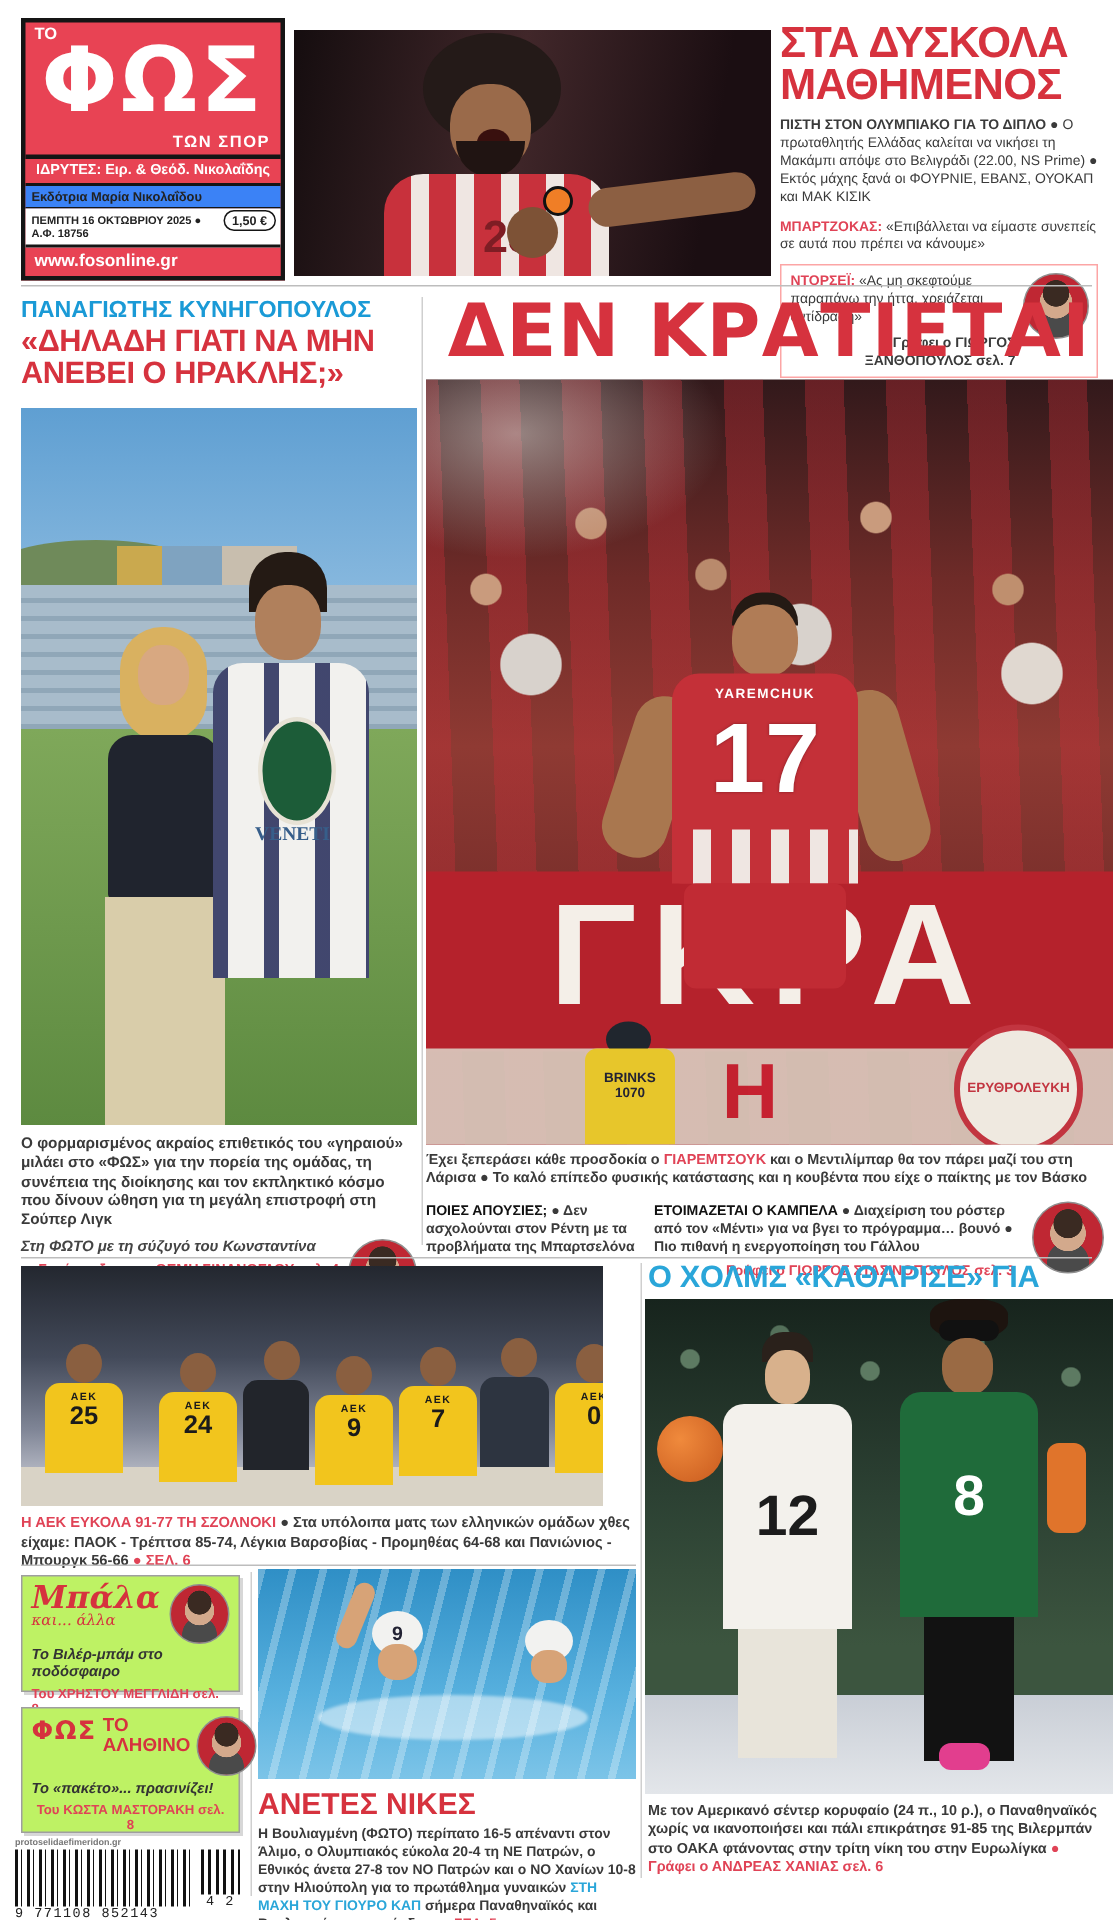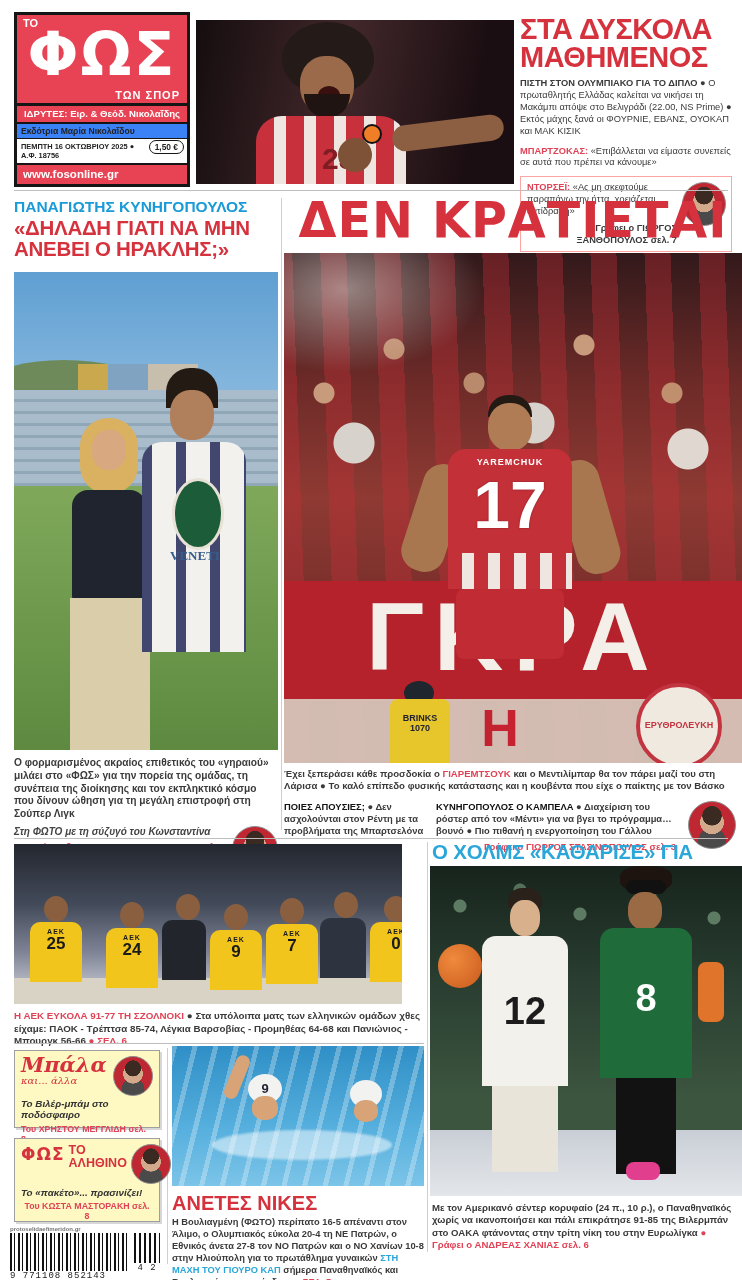--- a/index.html
+++ b/index.html
@@ -168,21 +168,21 @@
   .ms-cap{font-size:9.6px;line-height:1.28;color:#3a3a3a;font-weight:bold;}
   .ms-sub{font-size:9.4px;line-height:1.28;color:#3a3a3a;font-weight:bold;}
   .ms-byline{color:#e04356;font-weight:800;font-size:9.4px;text-align:right;}
 
   
   .aek-cap{font-size:9.8px;line-height:1.3;color:#3a3a3a;font-weight:bold;}
   .hl-title{color:#2aa6d9;font-weight:800;font-size:20.5px;letter-spacing:-0.2px;}
   .hl-cap{font-size:9.6px;line-height:1.3;color:#3a3a3a;font-weight:bold;}
 
   
-  .promo{border:1px solid #9f9f9f;background:#fef9c3;box-shadow:2px 2px 0 #d7d7d7;}
+  .promo{border:1px solid #9f9f9f;background:#bef264;box-shadow:2px 2px 0 #d7d7d7;}
   .p1-script{color:#d6323e;font-family:"DejaVu Serif",serif;font-style:italic;font-weight:bold;font-size:21px;line-height:0.9;}
   .p1-sub{color:#d6323e;font-family:"DejaVu Serif",serif;font-style:italic;font-size:10px;}
   .promo-teaser{font-size:9.8px;font-style:italic;font-weight:bold;color:#333;line-height:1.15;}
   .promo-byline{color:#e04356;font-weight:800;font-size:8.8px;line-height:1.15;}
   .p2-logo{color:#d6323e;font-weight:800;font-size:17px;letter-spacing:1px;font-family:"DejaVu Sans",sans-serif;}
   .p2-title{color:#d6323e;font-weight:800;font-size:12.5px;line-height:1.02;}
 
   
   .wp-title{color:#d6323e;font-weight:800;font-size:20px;}
   .wp-body{font-size:9.3px;line-height:1.3;color:#3a3a3a;font-weight:bold;}
@@ -316,21 +316,21 @@
   <div class="abs" style="left:284px;top:768px;width:452px;">
     <p class="ms-cap" style="margin:0;">
       <span>Έχει ξεπεράσει κάθε προσδοκία ο </span><span class="red">ΓΙΑΡΕΜΤΣΟΥΚ</span><span> και ο Μεντιλίμπαρ θα τον πάρει μαζί του στη Λάρισα ● Το καλό επίπεδο φυσικής κατάστασης και η κουβέντα που είχε ο παίκτης με τον Βάσκο</span>
     </p>
     <div style="display:flex;gap:12px;margin-top:8px;align-items:flex-start;">
       <p class="ms-sub" style="margin:0;width:140px;flex:0 0 140px;">
         <span style="color:#111;">ΠΟΙΕΣ ΑΠΟΥΣΙΕΣ;</span><span> ● Δεν ασχολούνται στον Ρέντη με τα προβλήματα της Μπαρτσελόνα</span>
       </p>
       <div style="flex:1;">
         <p class="ms-sub" style="margin:0;">
-          <span style="color:#111;">ΚΥΝΗΓΟΠΟΥΛΟΣ Ο ΚΑΜΠΕΛΑ</span><span> ● Διαχείριση του ρόστερ από τον «Μέντι» για να βγει το πρόγραμμα… βουνό ● Πιο πιθανή η ενεργοποίηση του Γάλλου</span>
+          <span style="color:#111;">ΕΤΟΙΜΑΖΕΤΑΙ Ο ΚΑΜΠΕΛΑ</span><span> ● Διαχείριση του ρόστερ από τον «Μέντι» για να βγει το πρόγραμμα… βουνό ● Πιο πιθανή η ενεργοποίηση του Γάλλου</span>
         </p>
         <div class="ms-byline" style="margin-top:4px;">Γράφει ο ΓΙΩΡΓΟΣ ΣΤΑΣΙΝΟΠΟΥΛΟΣ σελ. 3</div>
       </div>
       <div class="avatar" style="width:46px;height:46px;flex:0 0 46px;"></div>
     </div>
   </div>
 
   <div class="hline" style="left:14px;top:838px;width:714px;"></div>
   <div class="vline" style="left:427px;top:842px;height:410px;"></div>
 

